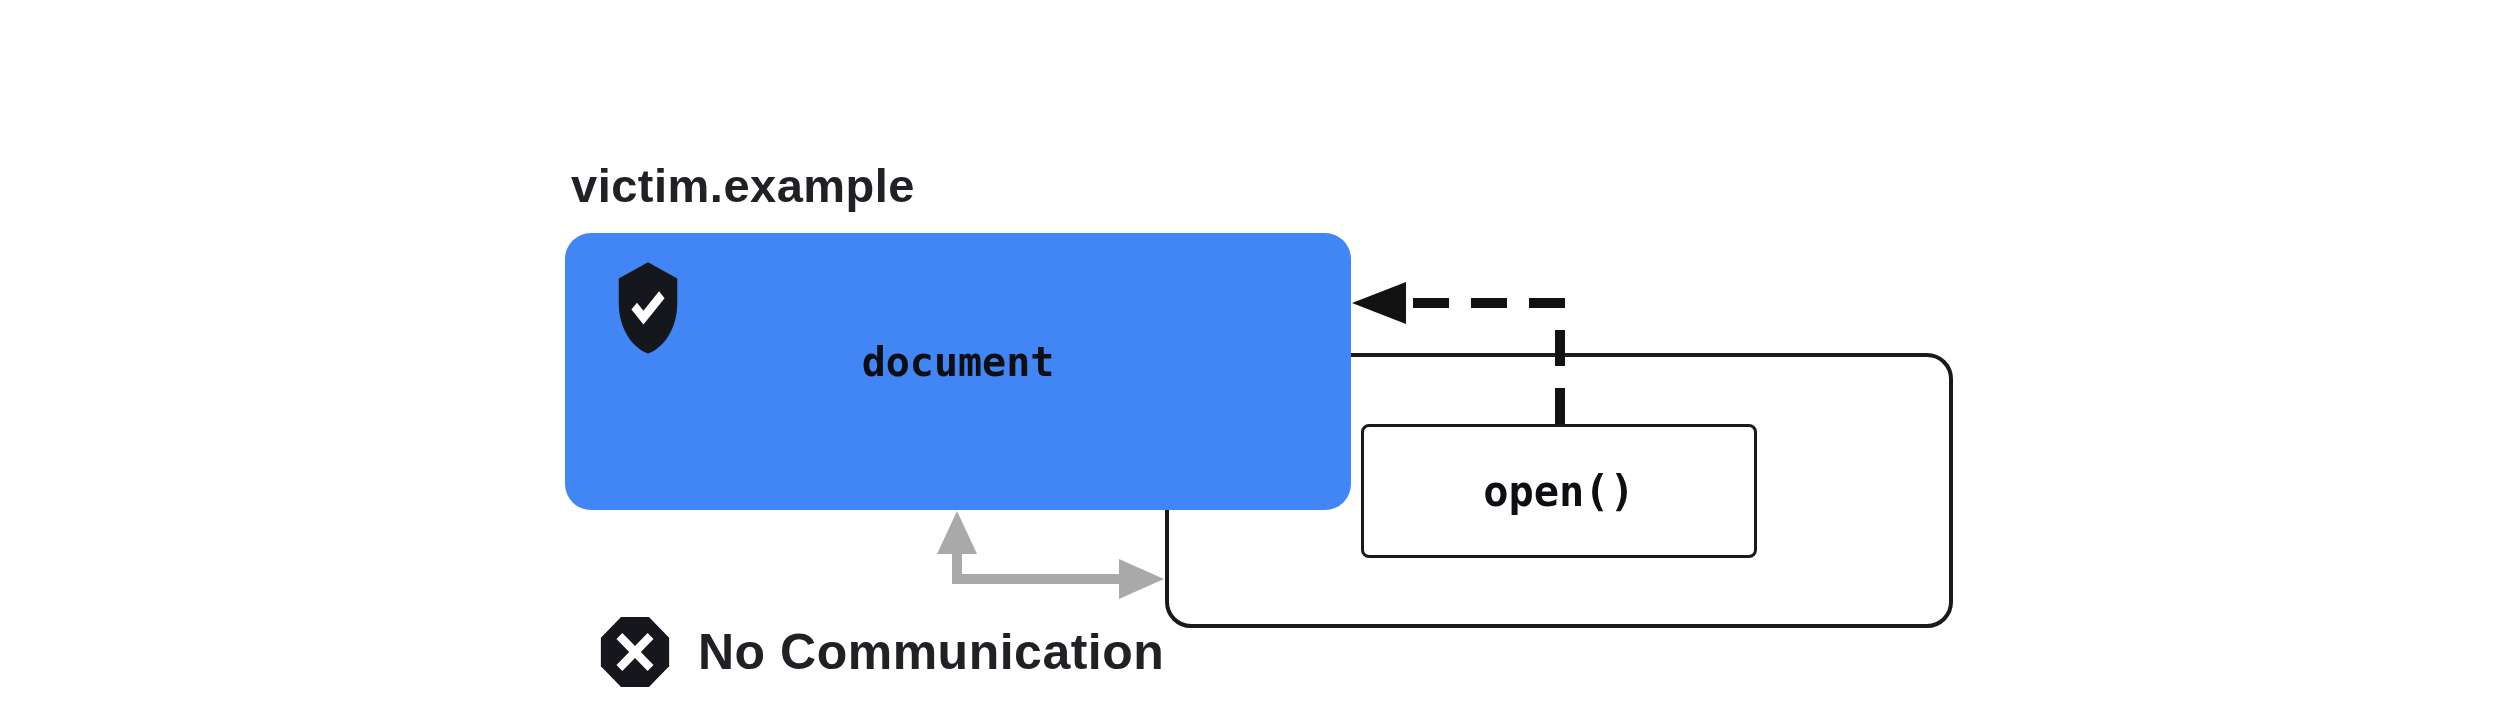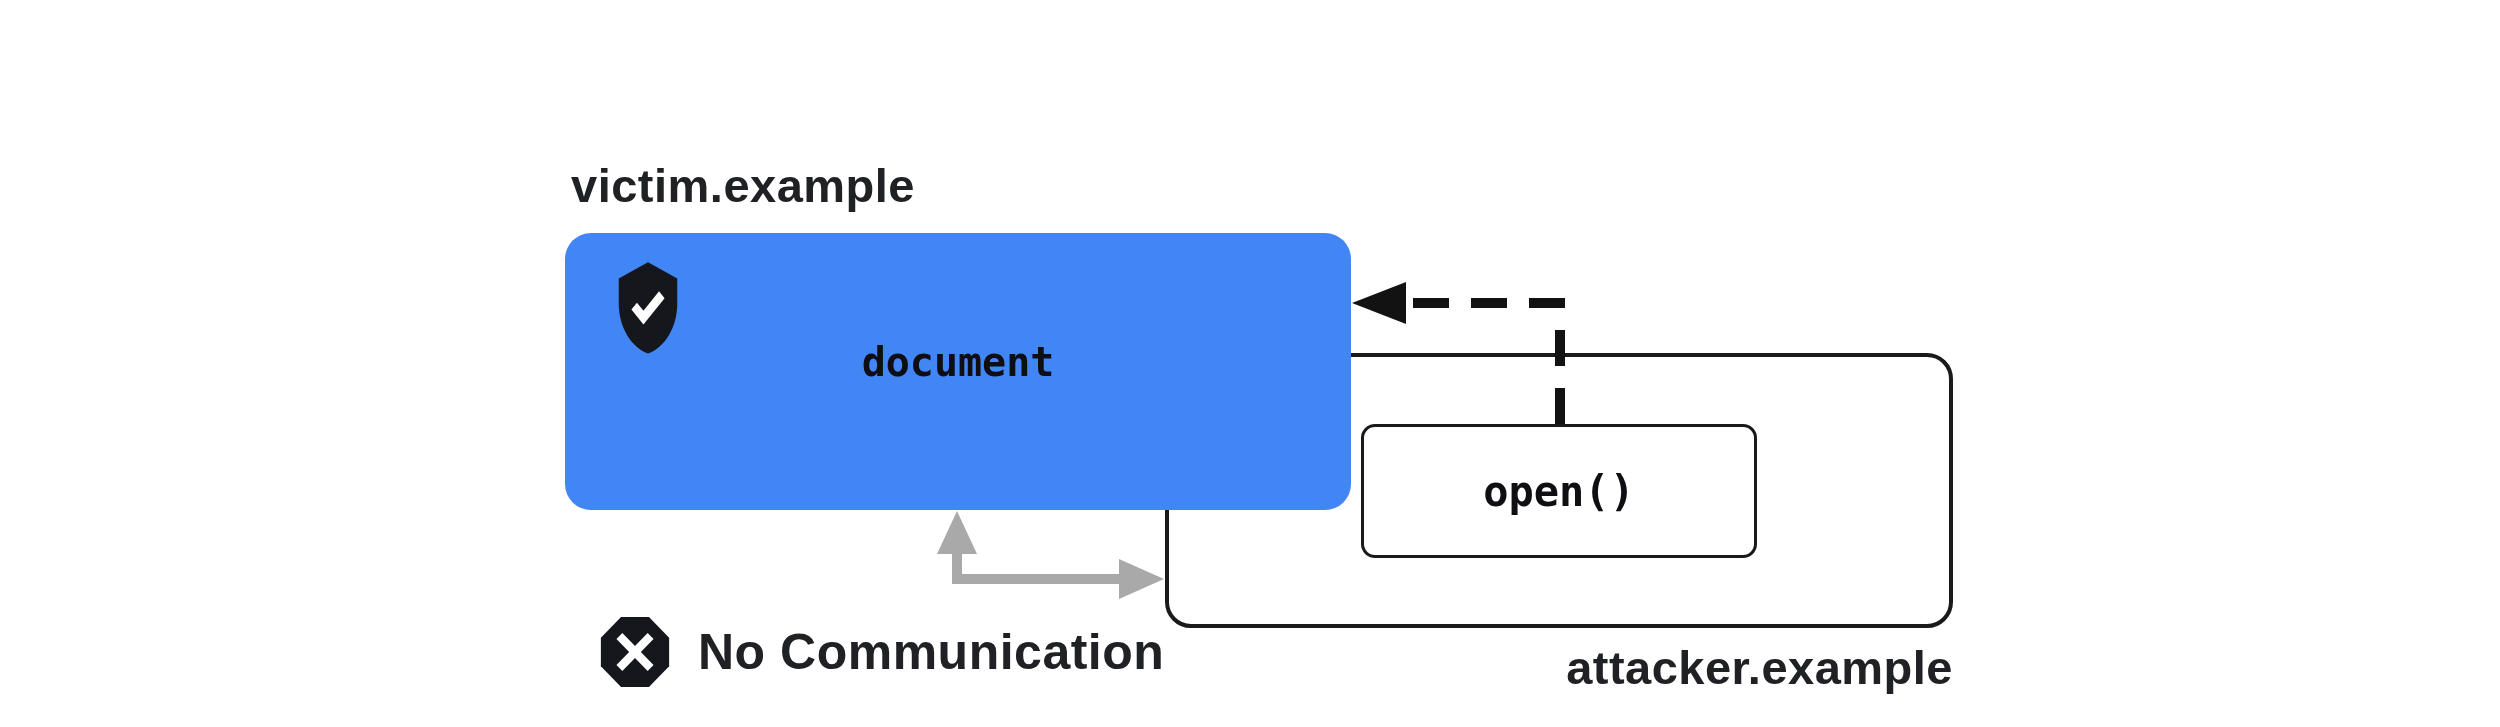--- a/index.html
+++ b/index.html
@@ -67,21 +67,21 @@
     border-radius:26px;
     box-sizing:border-box;
     z-index:1;
   }
   .open-box{
     position:absolute;
     left:1361px;top:424px;
     width:396px;height:134px;
     background:var(--background);
     border:3px solid var(--border-black);
-    border-radius:14px;
+    border-radius:8px;
     box-sizing:border-box;
     z-index:2;
     display:flex;align-items:center;justify-content:center;
   }
   .open-label{
     font-family:"DejaVu Sans Mono", monospace;
     font-weight:bold;
     font-size:42px;
     color:var(--box-text);
   }
@@ -161,15 +161,14 @@
   <div class="no-comm">
     <div class="octagon-wrap">
       <svg viewBox="0 0 24 24" width="78" height="80" preserveAspectRatio="none">
         <path class="icon-fill" d="M7.7 1.5 H16.3 L22.5 7.7 V16.3 L16.3 22.5 H7.7 L1.5 16.3 V7.7 Z"></path>
         <path d="M8.1 6.3 L12 10.2 L15.9 6.3 L17.7 8.1 L13.8 12 L17.7 15.9 L15.9 17.7 L12 13.8 L8.1 17.7 L6.3 15.9 L10.2 12 L6.3 8.1 Z" fill="#ffffff"></path>
       </svg>
     </div>
     <span class="no-comm-label">No Communication</span>
   </div>
 
-  <div class="domain-label attacker-label">attacker.example</div>
 
 </div>
 
 </body></html>

